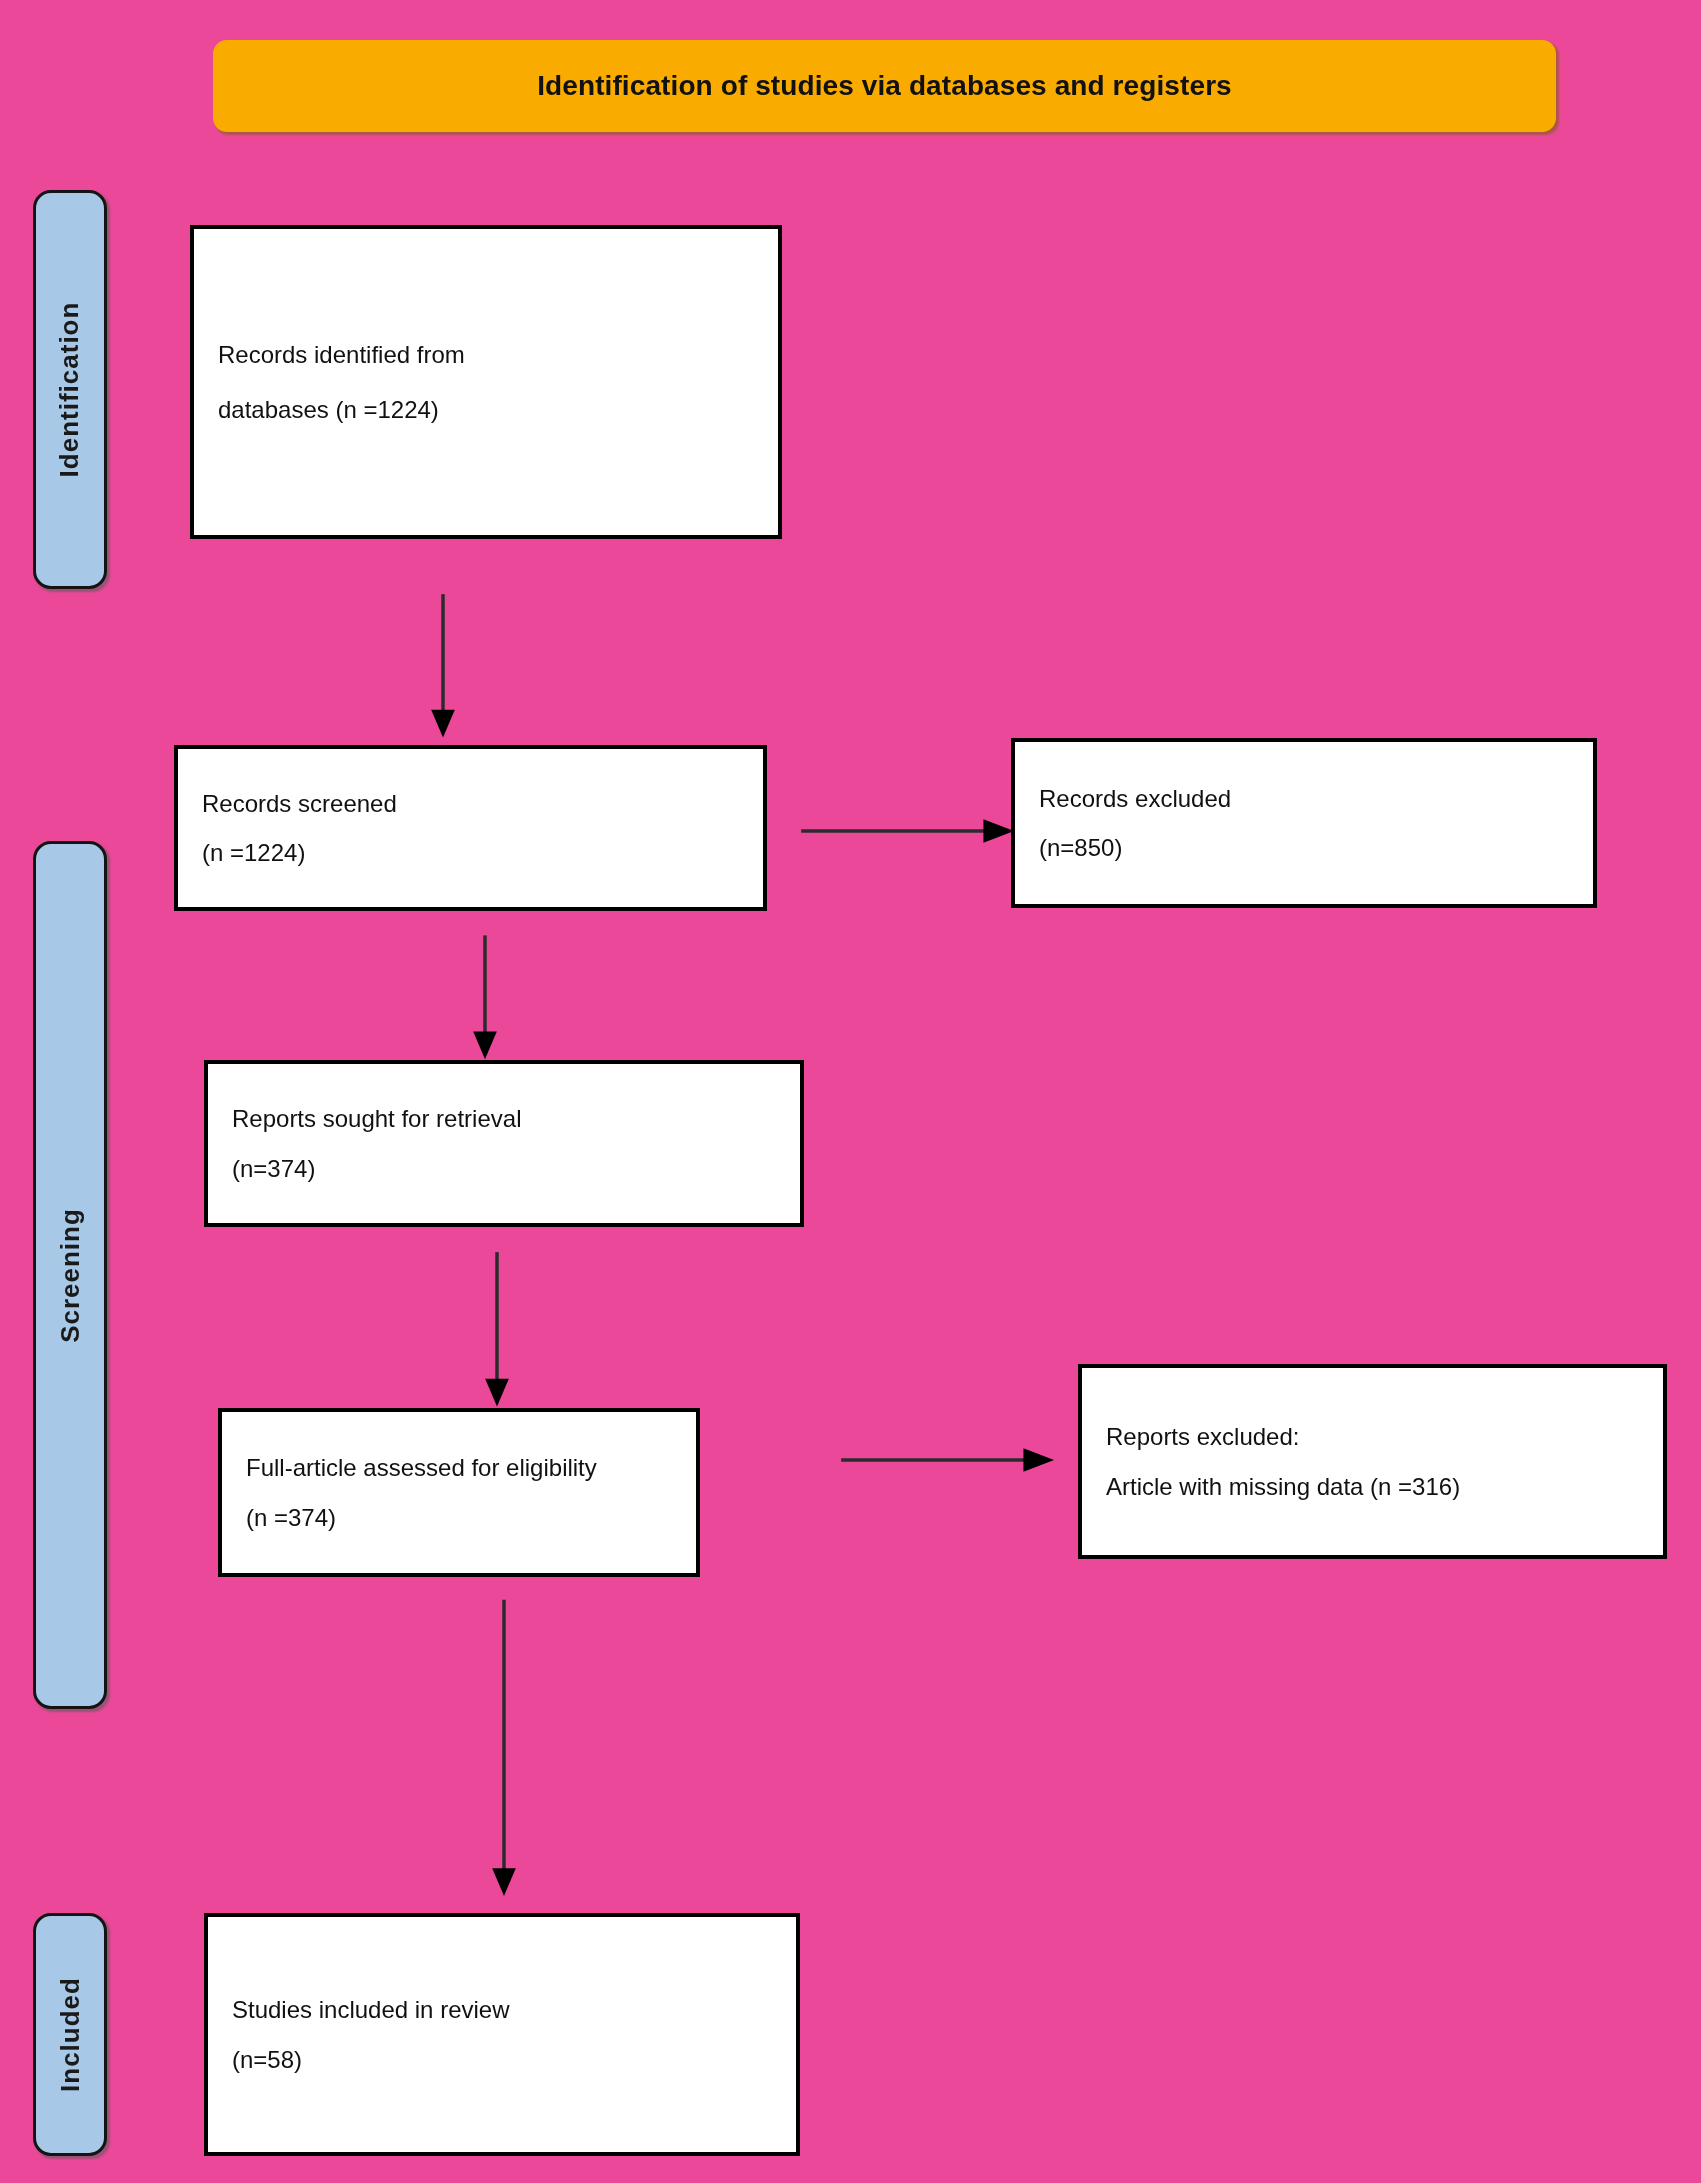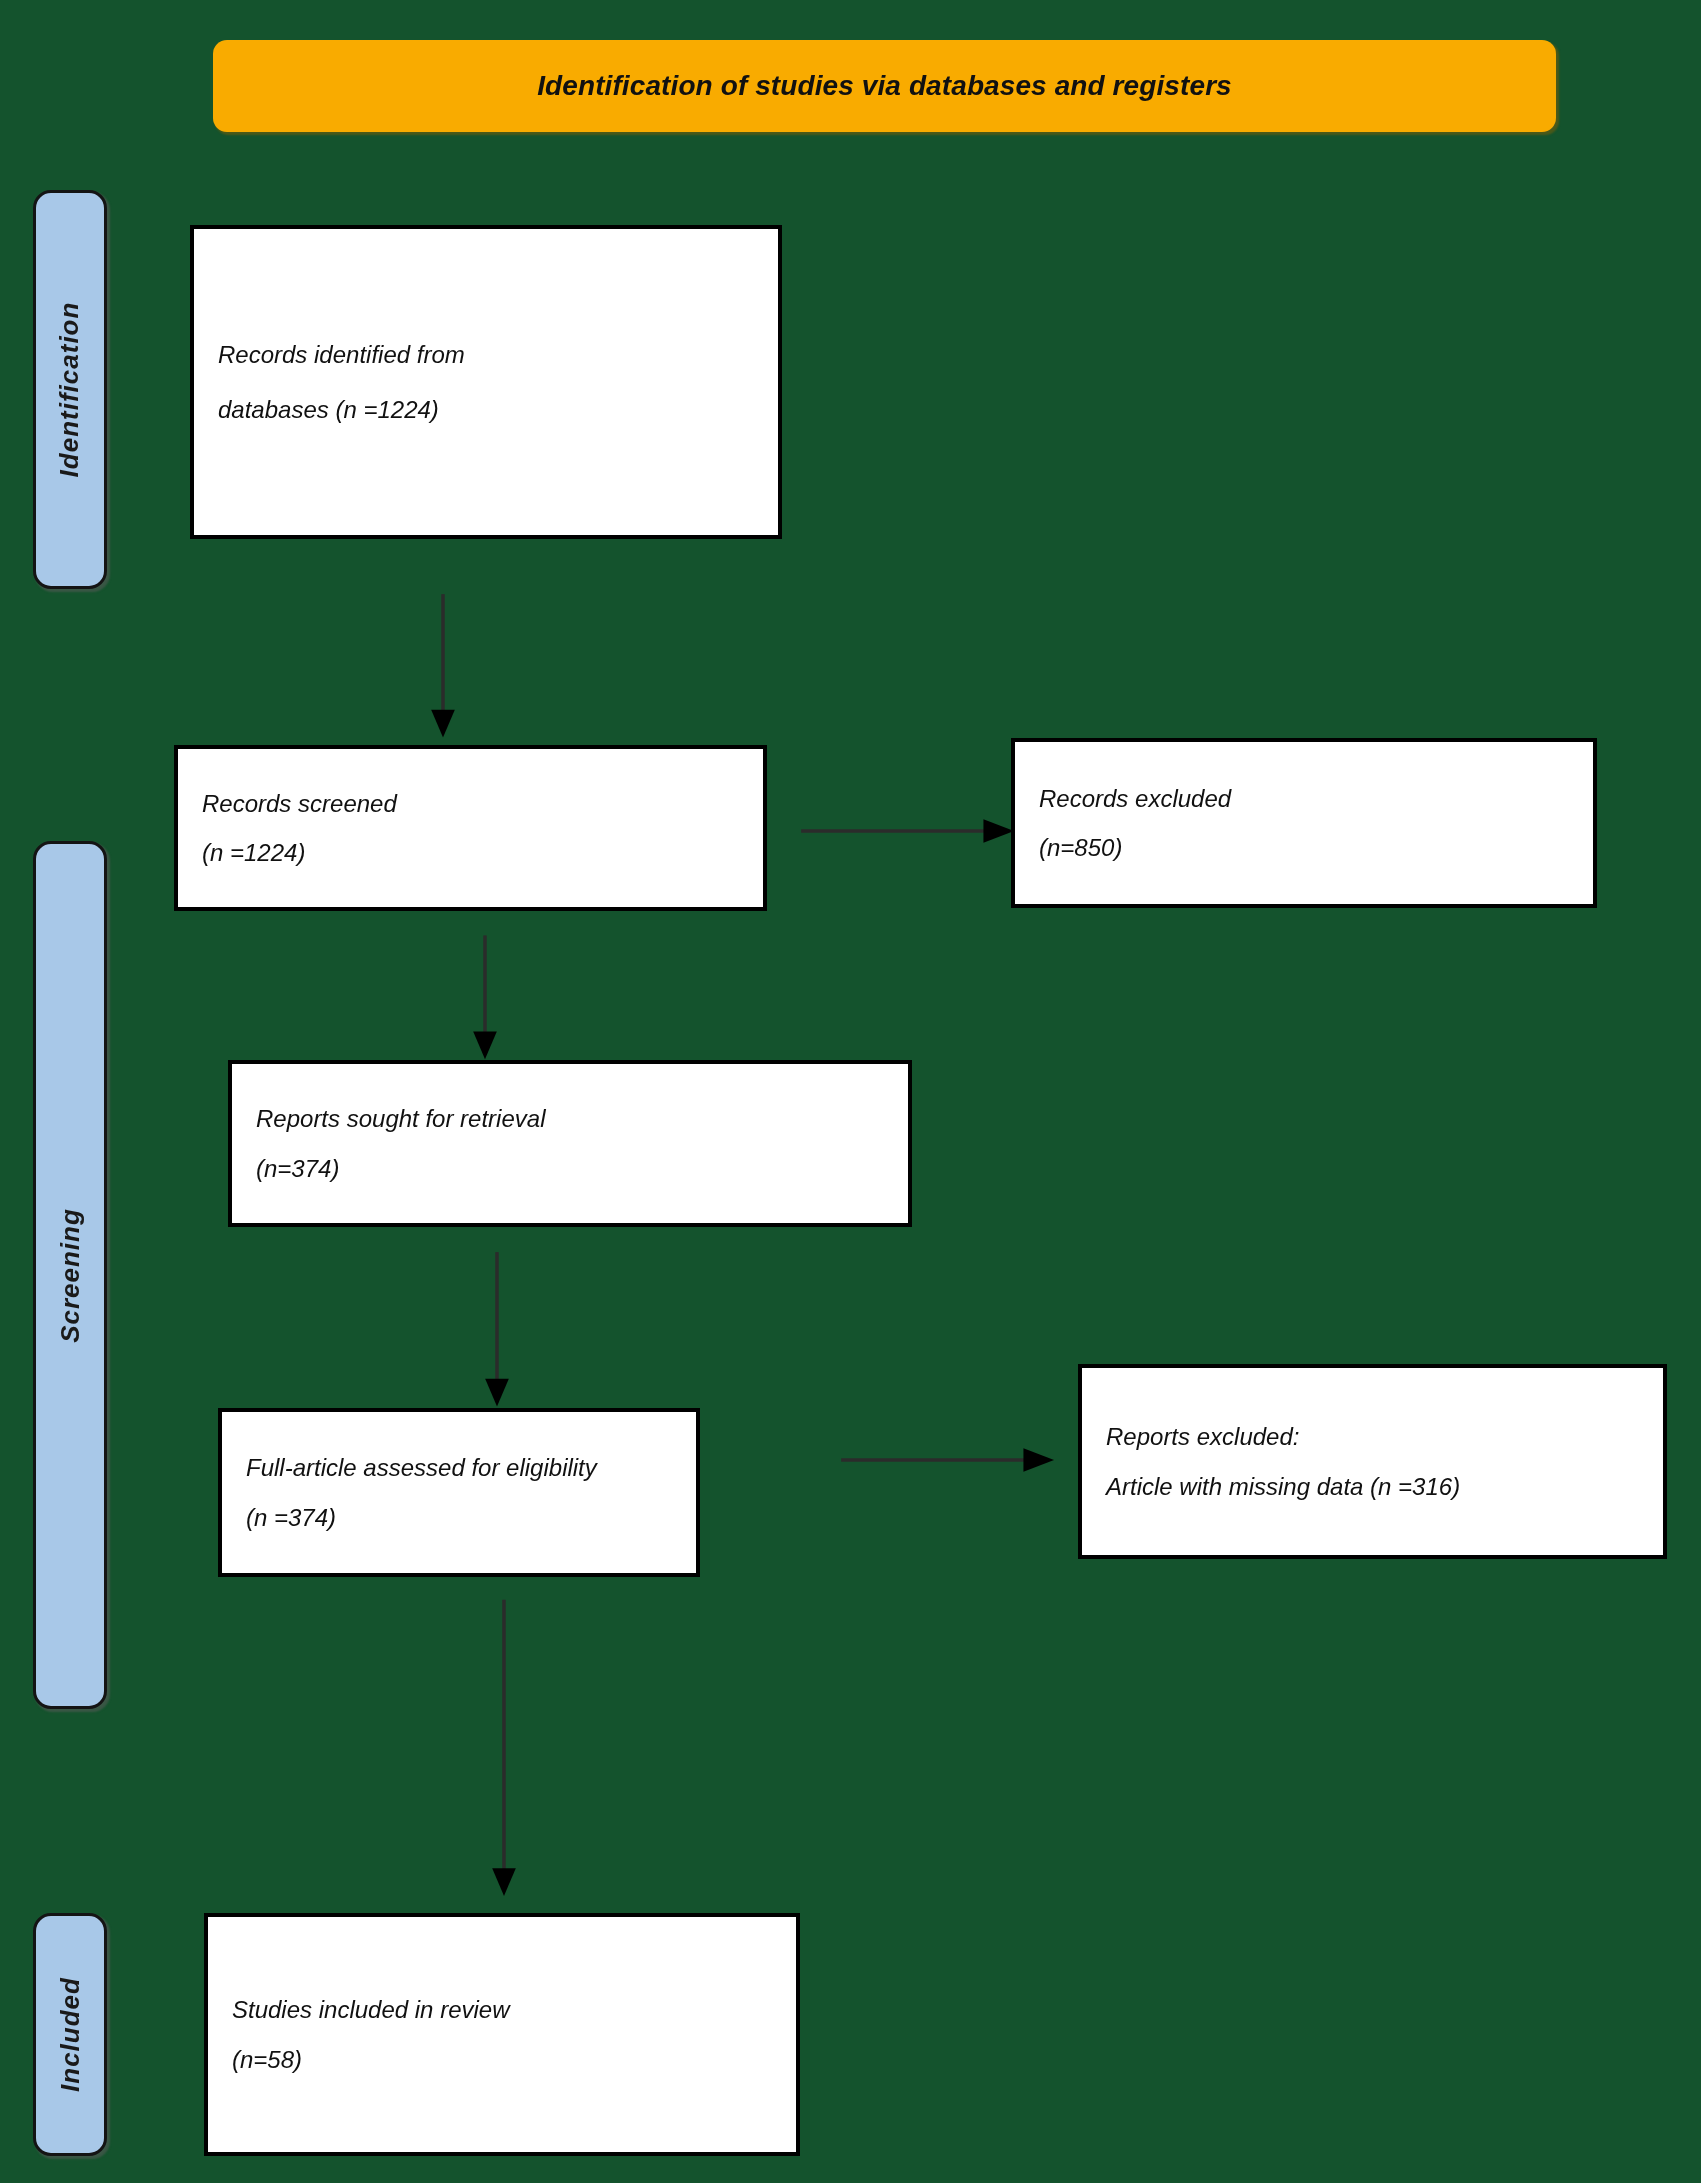--- a/index.html
+++ b/index.html
@@ -7,23 +7,22 @@
     padding: 0;
     background: #ffffff;
   }
   body {
     font-family: "Liberation Sans", sans-serif;
   }
   #diagram {
     position: relative;
     width: 1701px;
     height: 2183px;
-    background: #14532d;
+    background: #ec4899;
     overflow: hidden;
-    font-style: italic;
   }
 
   
   .banner {
     position: absolute;
     left: 213px;
     top: 40px;
     width: 1343px;
     height: 92px;
     background: #f9ab00;
@@ -83,21 +82,21 @@
     line-height: 1.05;
     margin: 12px 0;
     white-space: nowrap;
   }
 
   #box-records-identified { left: 190px;  top: 225px;  width: 592px;  height: 314px; }
   #box-records-identified .box-line { margin: 15.3px 0; }
 
   #box-records-screened   { left: 174px;  top: 745px; width: 593px;  height: 166px; }
   #box-records-excluded   { left: 1011px; top: 738px; width: 586px;  height: 170px; }
-  #box-reports-sought     { left: 204px;  top: 1060px; width: 684px;  height: 167px; margin-left: 24px; }
+  #box-reports-sought     { left: 204px;  top: 1060px; width: 600px;  height: 167px; }
   #box-full-article       { left: 218px;  top: 1408px; width: 482px;  height: 169px; }
   #box-reports-excluded   { left: 1078px; top: 1364px; width: 589px;  height: 195px; }
   #box-studies-included   { left: 204px;  top: 1913px; width: 596px;  height: 243px; }
 
   
   .arrow { position: absolute; }
   .arrow svg { display: block; overflow: visible; }
 
   #arrow-identified-to-screened { left: 427px;  top: 594px;  }
   #arrow-screened-to-excluded   { left: 801px; top: 815px; }

